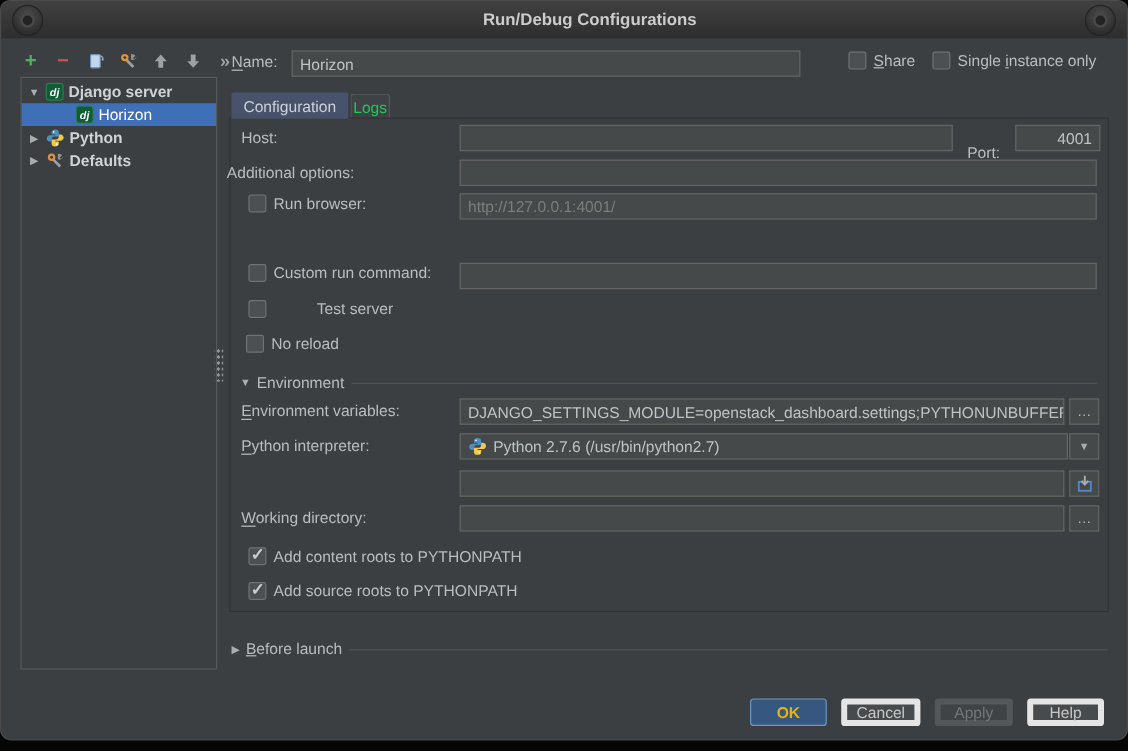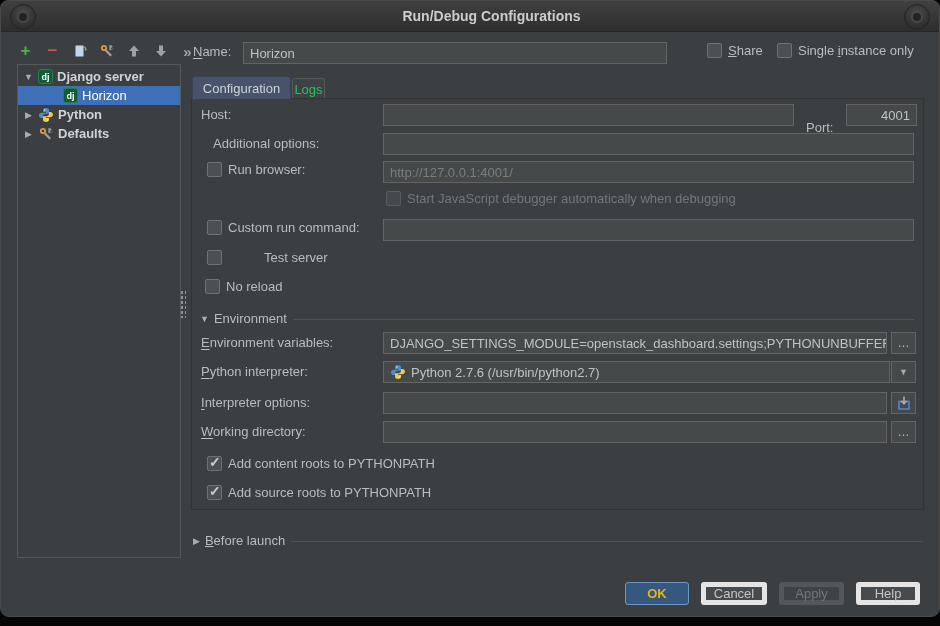--- a/index.html
+++ b/index.html
@@ -36,21 +36,21 @@
   
   .tree-panel { position:absolute; left:16px; top:63px; width:164px; height:494px;
                 border:1px solid #555758; }
   .tree-row { position:relative; height:19px; display:flex; align-items:center;
               gap:4px; font-size:13px; color:#c3c7c9; white-space:nowrap; }
   .tree-row .twisty { width:11px; text-align:center; font-size:9px; color:#a9adb0; }
   .tree-row.group > .lbl { font-weight:bold; color:#cfd3d6; }
   .tree-row.selected { background:#3e6fb7; color:#ffffff; }
   .tree-row.selected .lbl { color:#fff; }
   .dj-badge { width:15px; height:15px; border-radius:3px; background:#0f5c35;
-              border:1px solid #2a7d4f; color:#fff; font-weight:bold; 
+              border:1px solid #2a7d4f; color:#fff; font-weight:bold; font-style:italic;
               font-size:9px; display:flex; align-items:center; justify-content:center; }
   .icon16 { width:16px; height:16px; display:inline-block; }
 
   
   .flabel { position:absolute; color:#b9bdbf; font-size:13px; height:22px;
             line-height:22px; white-space:nowrap; }
   .flabel u { text-underline-offset:2px; }
   .field { position:absolute; background:#45494a; border:1px solid #646464;
            height:22px; color:#bfc3c5; font-size:13px; display:flex; align-items:center;
            padding:0 6px; white-space:nowrap; overflow:hidden; }
@@ -190,33 +190,29 @@
 
     <div class="tab active">Configuration</div>
     <div class="tab inactive">Logs</div>
     <div class="panel"></div>
 
     <div class="flabel" style="left:200px; top:103px;">Host:</div>
     <div class="field" style="left:382px; top:103px; width:411px;"></div>
     <div class="flabel" style="left:805px; top:116px;">Port:</div>
     <div class="field" style="left:845px; top:103px; width:71px; justify-content:flex-end;">4001</div>
 
-    <div class="flabel" style="left:212px; top:132px;">Additional options:</div>
+    <div class="flabel" style="left:188px; top:132px;">Additional options:</div>
     <div class="field" style="left:382px; top:132px; width:531px;"></div>
 
     <div class="cbrow" style="left:206px; top:161px;">
       <span class="checkbox"></span>
       <span>Run browser:</span>
     </div>
     <div class="field dim" style="left:382px; top:160px; width:531px;">http://127.0.0.1:4001/</div>
 
-    <div class="cbrow disabled" style="left:385px; top:190px;">
-      <span class="checkbox disabled"></span>
-      <span>Start JavaScript debugger automatically when debugging</span>
-    </div>
 
     <div class="cbrow" style="left:206px; top:219px;">
       <span class="checkbox"></span>
       <span>Custom run command:</span>
     </div>
     <div class="field" style="left:382px; top:218px; width:531px;"></div>
 
     <div class="cbrow" style="left:206px; top:249px;gap:42px;">
       <span class="checkbox"></span>
       <span>Test server</span>
@@ -245,21 +241,20 @@
           <path d="M8 15c2 0 3-.9 3-2.2V11H8v-.8h4.4c1.5 0 2.6-1.1 2.6-2.6S13.9 5 12.4 5H11v1.8C11 8.2 9.9 9.2 8.5 9.2H5v3.6C5 14.1 6 15 8 15z" fill="#f2c94c"></path>
           <circle cx="6.7" cy="2.9" r=".7" fill="#fff"></circle>
           <circle cx="9.3" cy="13.1" r=".7" fill="#fff"></circle>
         </svg>
       <span>Python 2.7.6 (/usr/bin/python2.7)</span>
     </div>
     <div class="sq-btn" style="left:890px; top:360px;">
         <span class="combo-arrow">▼</span>
       </div>
 
-    <div class="flabel" style="left:200px; top:391px;"><span></span><u>I</u><span>nterpreter options:</span></div>
     <div class="field" style="left:382px; top:391px; width:504px;"></div>
     <div class="sq-btn" style="left:890px; top:391px;">
       <svg class="icon16" viewBox="0 0 16 16">
           <rect x="3" y="6.5" width="10" height="7.5" fill="#45494a" stroke="#4a88c7" stroke-width="1.6"></rect>
           <path d="M8 1.5 V8 M5.2 5.8 L8 8.8 L10.8 5.8" fill="none" stroke="#a9adb0" stroke-width="1.6"></path>
         </svg>
     </div>
 
     <div class="flabel" style="left:200px; top:420px;"><span></span><u>W</u><span>orking directory:</span></div>
     <div class="field" style="left:382px; top:420px; width:504px;"></div>

